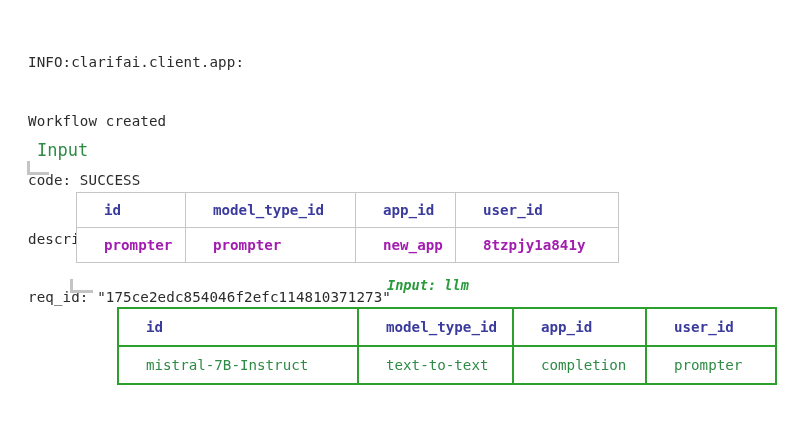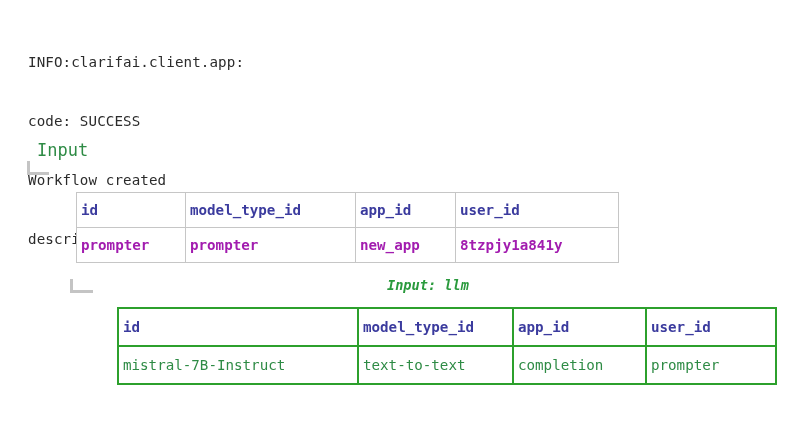--- a/index.html
+++ b/index.html
@@ -91,21 +91,21 @@
   
   .wf-table {
     position: absolute;
     border-collapse: collapse;
     table-layout: fixed;
     font-family: "DejaVu Sans Mono", "Liberation Mono", monospace;
     background: #ffffff;
   }
   .wf-table td {
     box-sizing: border-box;
-    padding: 0 4px;
+    padding: 0 27px;
     white-space: nowrap;
     overflow: hidden;
     vertical-align: middle;
     font-size: 14.2px;
   }
 
   
   #table-prompter {
     left: 76px;
     top: 192px;
@@ -143,23 +143,24 @@
     font-weight: normal;
   }
 </style>
 </head>
 <body>
 
 <div id="canvas">
 
   <div class="log-block">
     <span class="log-line">INFO:clarifai.client.app:</span>
+    <span class="log-line">Workflow created</span>
     <span class="log-line">code: SUCCESS</span>
-    <span class="log-line">Workflow created</span>
     <span class="log-line">description: "Ok"</span>
+    <span class="log-line">req_id: "175ce2edc854046f2efc114810371273"</span>
   </div>
 
   <div class="input-label">Input</div>
 
   <div class="bracket bracket-1"></div>
 
 
   <table class="wf-table" id="table-prompter">
     <colgroup>
       <col style="width:109px">

